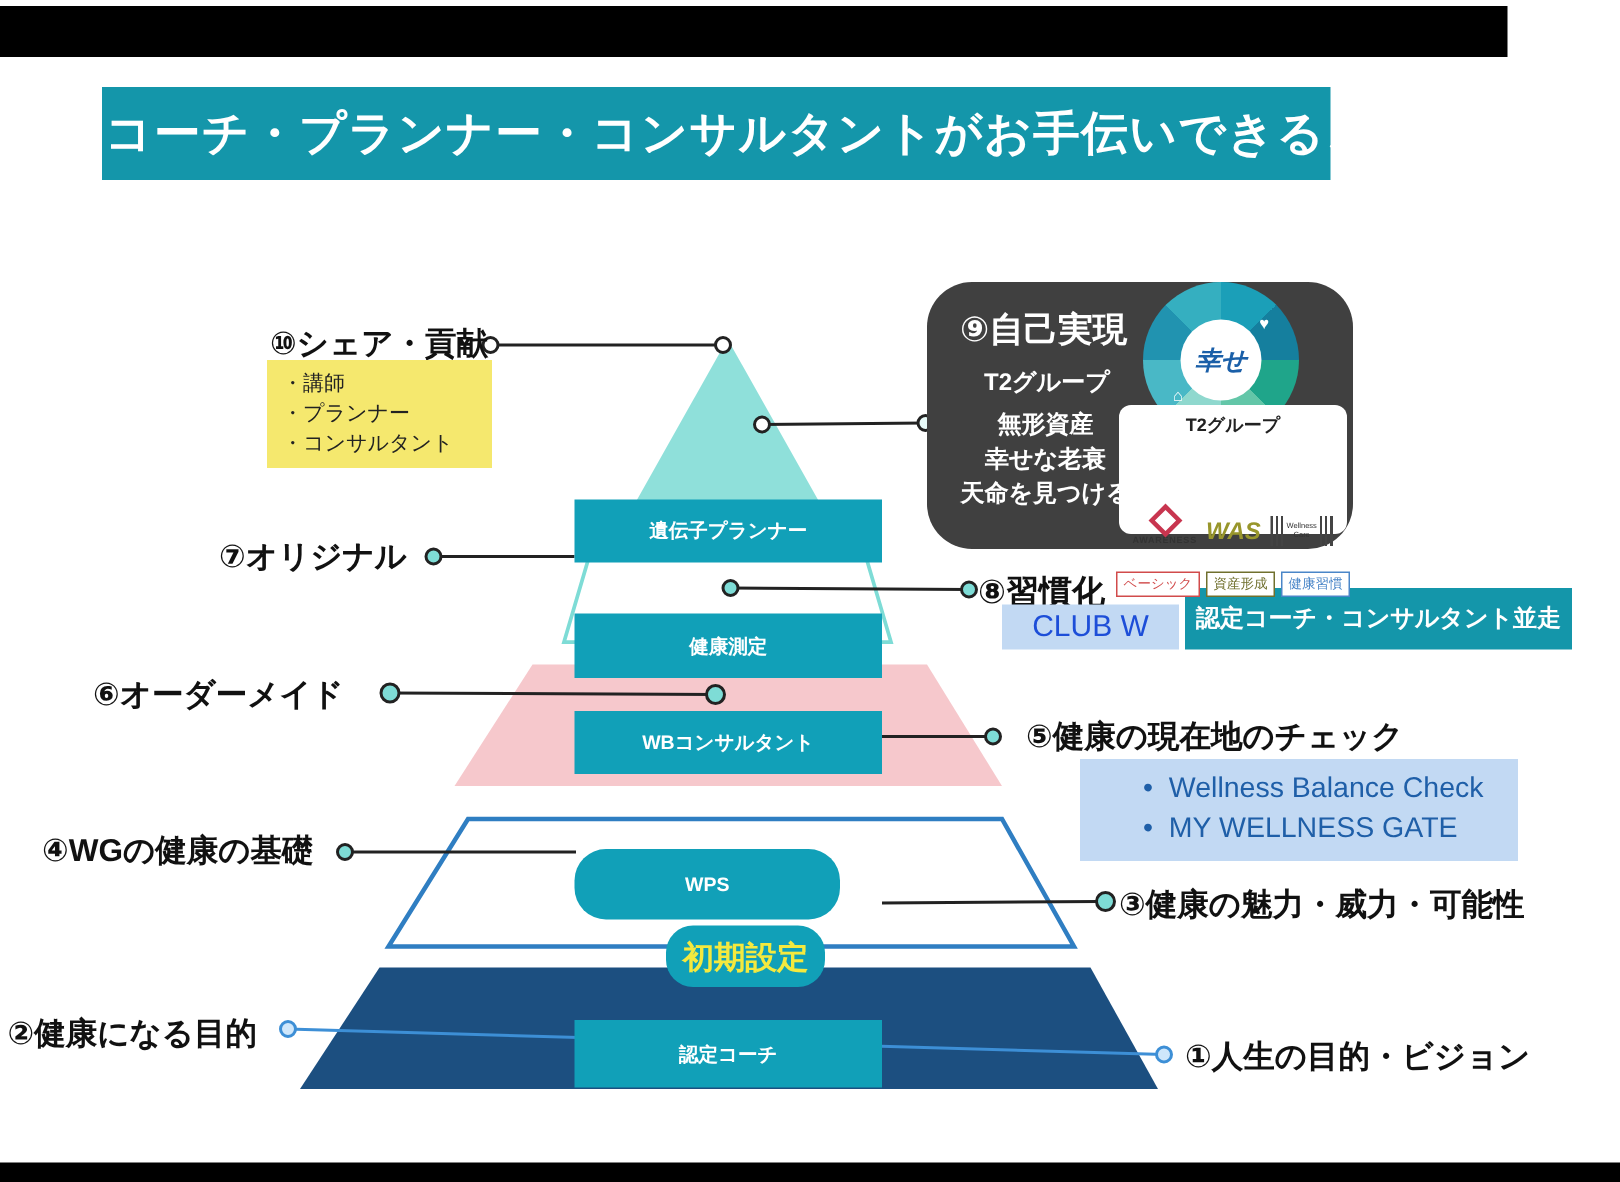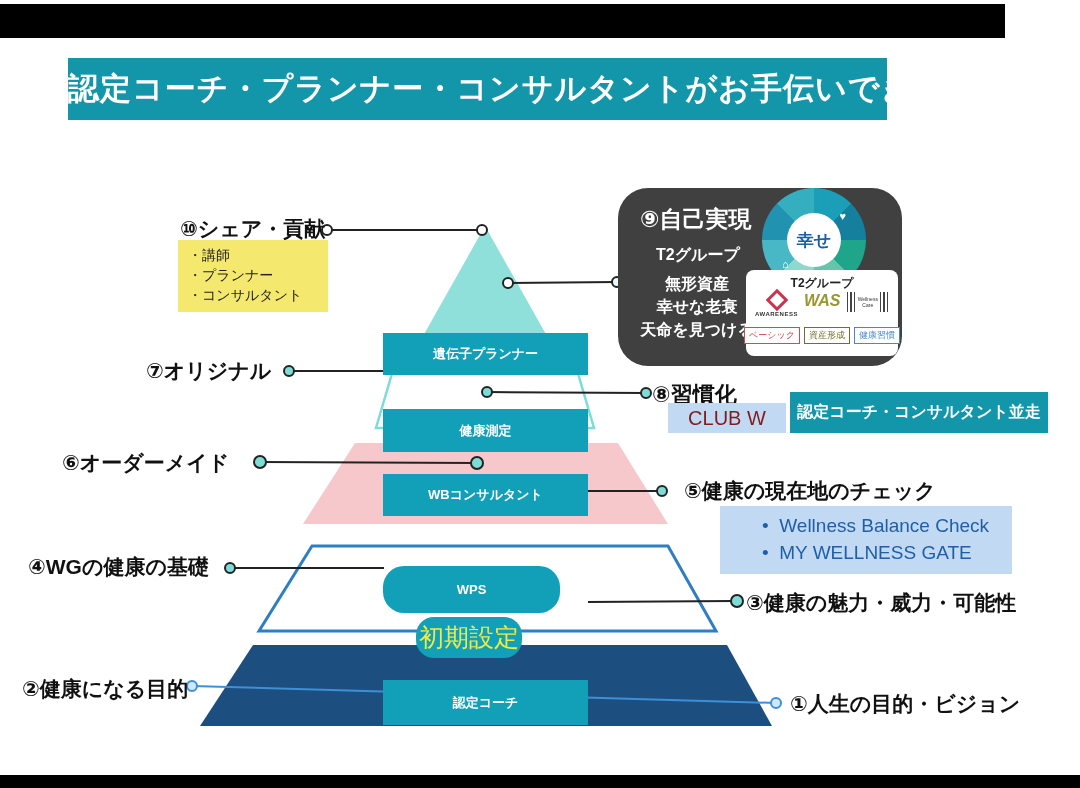--- a/index.html
+++ b/index.html
@@ -1,62 +1,62 @@
 <!DOCTYPE html>
 <html><head>
 <meta charset="utf-8">
 <style>
   html,body{margin:0;padding:0;background:#fff;}
   #canvas{position:relative;width:1080px;height:788px;background:#ffffff;overflow:hidden;
           font-family:"Liberation Sans","DejaVu Sans",sans-serif;}
   .abs{position:absolute;}
   .bar{position:absolute;background:#000;}
   .header{position:absolute;left:68px;top:58px;width:819px;height:62px;background:#1496aa;
-          display:flex;align-items:center;}
+          display:flex;align-items:center;justify-content:center;}
   .header span{color:#fff;font-weight:bold;font-size:31px;letter-spacing:1px;white-space:nowrap;}
   .pyr-box{position:absolute;background:#11a0b8;color:#fff;font-weight:bold;font-size:13px;
            display:flex;align-items:center;justify-content:center;white-space:nowrap;z-index:5;}
-  .badge{position:absolute;left:416px;top:617px;width:106px;height:41px;background:#11a0b8;
+  .badge{position:absolute;left:444px;top:617px;width:106px;height:41px;background:#11a0b8;
          border-radius:18px;display:flex;align-items:center;justify-content:center;
-         color:#f4e93e;font-weight:normal;font-size:25px;z-index:6;}
+         color:#f4e93e;font-weight:bold;font-size:21px;z-index:6;}
   .side-label{position:absolute;font-weight:bold;font-size:21px;color:#111;white-space:nowrap;z-index:6;}
   .note{position:absolute;left:178px;top:240px;width:130px;background:#f5e86e;padding:5px 10px 7px 10px;
         font-size:14px;line-height:20px;color:#222;z-index:6;}
   .club{position:absolute;left:668px;top:403px;width:118px;height:30px;background:#c2d9f3;
-        color:#7f1d1d;font-size:20px;display:flex;align-items:center;justify-content:center;z-index:6;}
+        color:#1d4ed8;font-size:20px;display:flex;align-items:center;justify-content:center;z-index:6;}
   .companion{position:absolute;left:790px;top:392px;width:258px;height:41px;background:#1496aa;
         color:#fff;font-weight:bold;font-size:16px;display:flex;align-items:center;justify-content:center;
         white-space:nowrap;z-index:6;}
   .bullets{position:absolute;left:720px;top:506px;width:292px;background:#c2d9f3;padding:6px 0 8px 0;z-index:6;}
   .bullets div{color:#1f5fa8;font-size:19px;line-height:27px;padding-left:42px;white-space:nowrap;}
   .bullets div::before{content:"\2022\00a0\00a0";color:#1f5fa8;}
   .selfbox{position:absolute;left:618px;top:188px;width:284px;height:178px;background:#404040;
            border-radius:30px;z-index:6;}
   .selfbox .title{position:absolute;left:22px;top:16px;color:#fff;font-weight:bold;font-size:23px;white-space:nowrap;}
   .selfbox .group{position:absolute;left:38px;top:57px;color:#fff;font-weight:bold;font-size:16px;white-space:nowrap;}
   .selfbox .lines{position:absolute;left:0px;top:84px;width:158px;text-align:center;color:#fff;
                   font-weight:bold;font-size:16px;line-height:23px;}
   .wheel{position:absolute;left:144px;top:0px;width:104px;height:104px;border-radius:50%;
          background:conic-gradient(#1b9fb8 0 45deg,#157f9e 45deg 90deg,#1fa58a 90deg 135deg,
          #63c6a8 135deg 180deg,#8fd8ce 180deg 225deg,#49b8c6 225deg 270deg,#2193b0 270deg 315deg,
          #35afc0 315deg 360deg);}
   .wheel .hub{position:absolute;left:25px;top:25px;width:54px;height:54px;border-radius:50%;background:#fff;
-         display:flex;align-items:center;justify-content:center;color:#1a5fa8;font-weight:bold;font-size:17px;}
+         display:flex;align-items:center;justify-content:center;color:#1a5fa8;font-weight:bold;font-size:17px;font-style:italic;}
   .wheel .wicon{position:absolute;color:#fff;font-size:11px;}
   .t2card{position:absolute;left:128px;top:82px;width:152px;height:86px;background:#fff;border-radius:8px;z-index:2;}
   .t2card .ctitle{text-align:center;font-size:12px;font-weight:bold;color:#222;margin-top:5px;}
-  .logos{display:flex;justify-content:space-around;align-items:flex-start;height:34px;padding:0 6px;}
+  .logos{display:flex;justify-content:space-around;align-items:flex-end;height:34px;padding:0 6px;margin-top:38px;}
   .aw{display:flex;flex-direction:column;align-items:center;}
   .aw .diamond{width:10px;height:10px;border:3px solid #c8354f;transform:rotate(45deg);margin-bottom:3px;}
   .aw .awtext{font-size:6px;letter-spacing:0.5px;color:#333;font-weight:bold;}
   .was{font-size:16px;font-weight:bold;font-style:italic;color:#98962c;}
   .wc{display:flex;align-items:center;gap:2px;}
   .wc .bars{width:9px;height:20px;background:repeating-linear-gradient(90deg,#444 0 1.5px,transparent 1.5px 3.5px);}
   .wc .wctext{display:flex;flex-direction:column;font-size:5px;color:#333;text-align:center;line-height:6px;}
-  .chips{display:flex;justify-content:center;gap:4px;margin-top:1px;}
+  .chips{display:flex;justify-content:center;gap:4px;margin-top:17px;}
   .chip{font-size:9px;padding:1px 4px;border:1px solid;background:#fff;white-space:nowrap;}
   .chip.basic{color:#d14b4b;border-color:#d14b4b;}
   .chip.asset{color:#70702e;border-color:#70702e;}
   .chip.health{color:#4a86c8;border-color:#4a86c8;}
 </style>
 </head>
 <body>
 
 <div id="canvas">
 
@@ -116,21 +116,21 @@
 
   <div class="side-label" style="left:180px;top:215px;">⑩シェア・貢献</div>
   <div class="note">
     <div>・講師</div>
     <div>・プランナー</div>
     <div>・コンサルタント</div>
   </div>
   <div class="side-label" style="left:146px;top:357px;">⑦オリジナル</div>
   <div class="side-label" style="left:62px;top:449px;">⑥オーダーメイド</div>
   <div class="side-label" style="left:28px;top:553px;">④WGの健康の基礎</div>
-  <div class="side-label" style="left:22px;top:675px;">②健康になる目的</div>
+  <div class="side-label" style="left:5px;top:675px;">②健康になる目的</div>
 
   <div class="side-label" style="left:652px;top:380px;font-size:22px;">⑧習慣化</div>
   <div class="club">CLUB W</div>
   <div class="companion">認定コーチ・コンサルタント並走</div>
 
   <div class="side-label" style="left:684px;top:477px;">⑤健康の現在地のチェック</div>
   <div class="bullets">
     <div>Wellness Balance Check</div>
     <div>MY WELLNESS GATE</div>
   </div>

